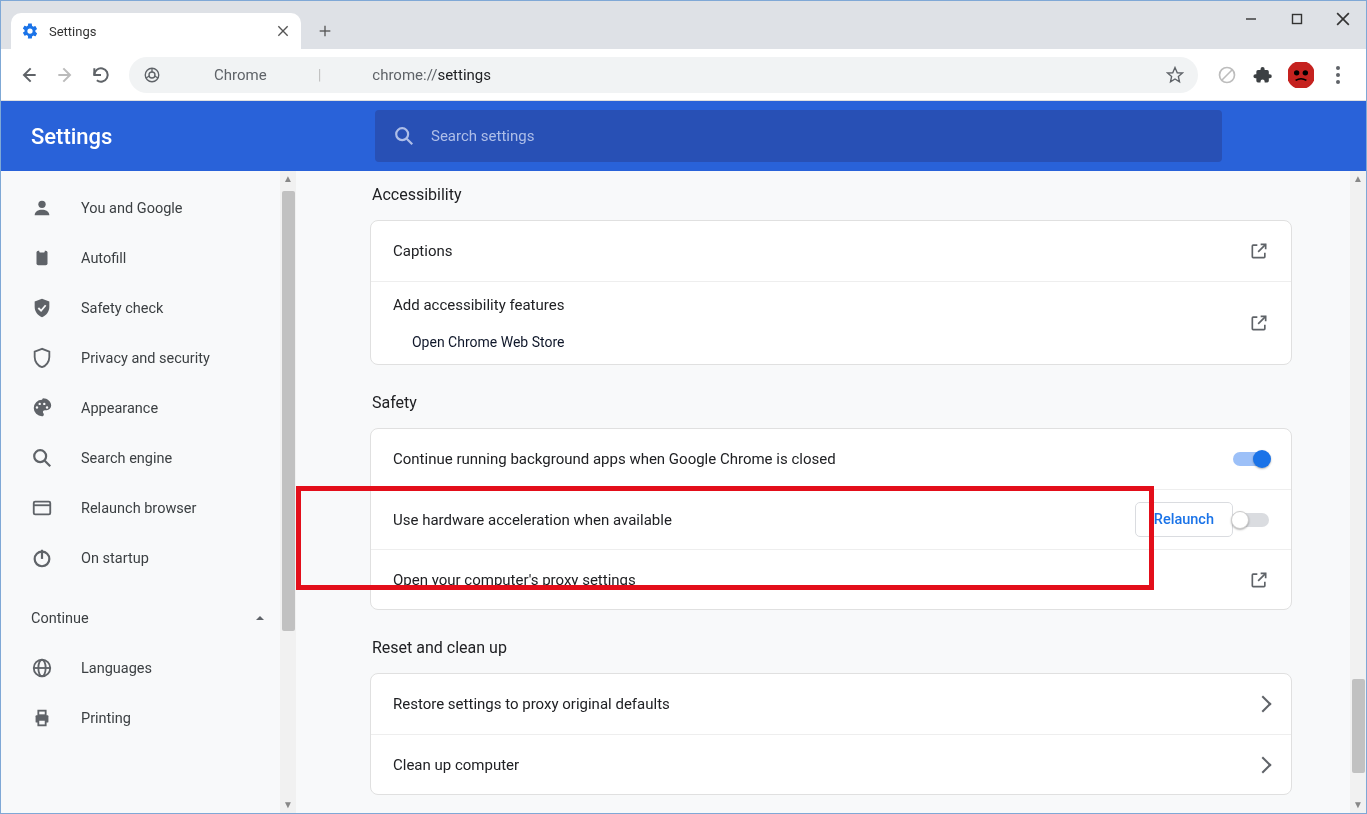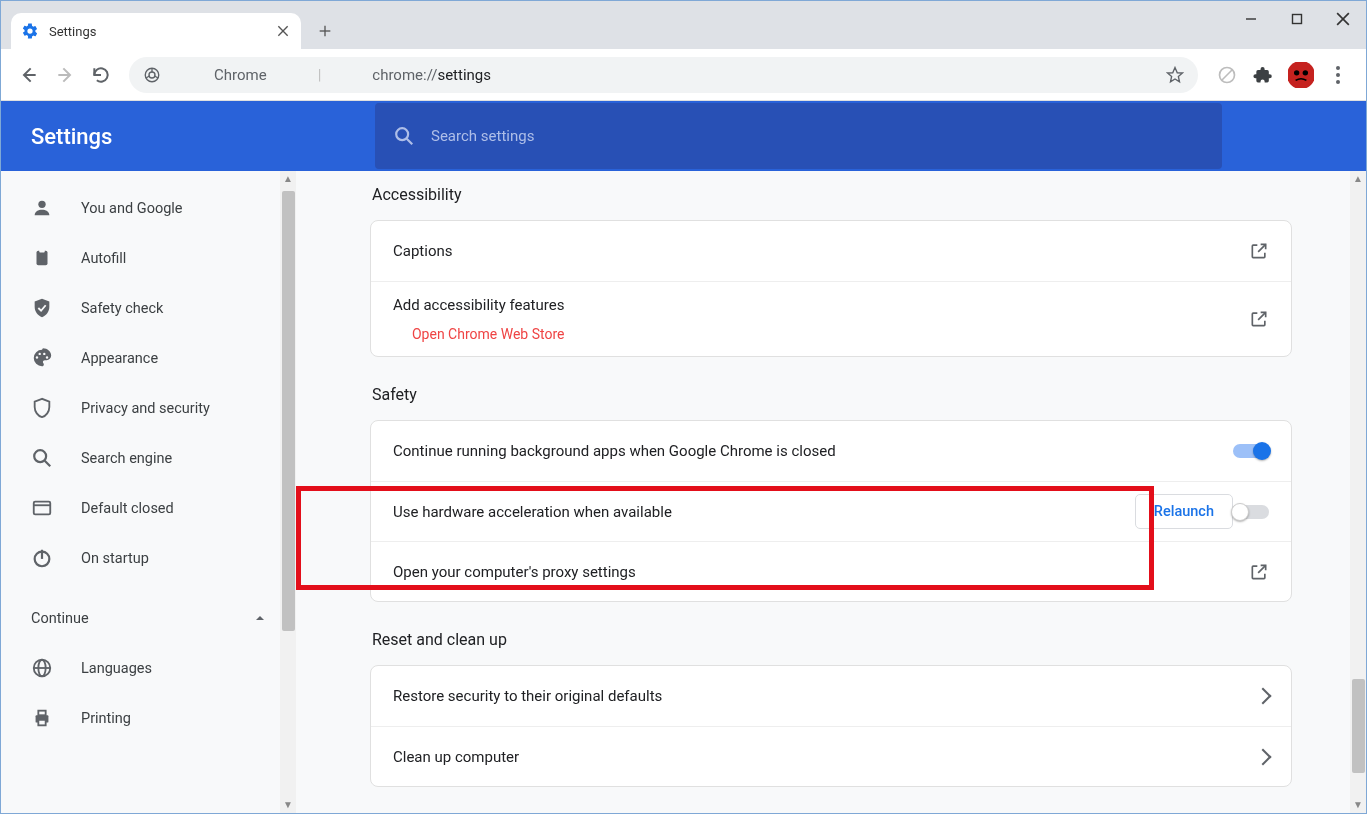--- a/index.html
+++ b/index.html
@@ -28,21 +28,21 @@
 .omnibox .star { margin-left:auto; width:18px; height:18px; color:#5f6368; }
 .ext-icons { display:flex; align-items:center; gap:14px; padding:0 8px; }
 .ext-icons .icon { width:22px; height:22px; color:#5f6368; display:flex; align-items:center; justify-content:center; }
 .avatar { width:26px; height:26px; border-radius:50%; background:#c5221f; display:flex; align-items:center; justify-content:center; color:#000; font-size:12px; }
 .menu3 { width:20px; display:flex; flex-direction:column; gap:3px; align-items:center; }
 .menu3 span { width:4px; height:4px; background:#5f6368; border-radius:50%; }
 
 
 .blue-header { height:70px; background:#2962d9; display:flex; align-items:center; padding-left:30px; }
 .blue-header .title { color:#fff; font-size:22px; font-weight:500; width:344px; }
-.searchbox { flex:0 0 847px; height:66px; background:#2850b5; border-radius:4px; display:flex; align-items:center; padding:8px 18px; }
+.searchbox { flex:0 0 847px; height:52px; background:#2850b5; border-radius:4px; display:flex; align-items:center; padding:8px 18px; }
 .searchbox .sicon { width:22px; height:22px; color:#aebee8; margin-right:16px; }
 .searchbox .placeholder { color:#aebee8; font-size:15px; }
 
 
 .content { display:flex; height:642px; background:#f8f9fa; position:relative; }
 .sidebar { width:295px; background:#f8f9fa; position:relative; padding-top:12px; }
 .side-scroll { position:absolute; right:0; top:0; width:16px; height:100%; background:#f1f1f1; }
 .side-thumb { position:absolute; right:1px; top:20px; width:13px; height:440px; background:#c1c1c1; border-radius:2px; }
 .side-arrow { position:absolute; width:16px; height:16px; left:0; color:#888; text-align:center; font-size:10px; line-height:16px; }
 .side-item { height:50px; display:flex; align-items:center; padding-left:30px; color:#3c4043; font-size:14.5px; cursor:pointer; }
@@ -52,21 +52,21 @@
 
 .main { flex:1; overflow:hidden; position:relative; padding:12px 74px 0 74px; }
 .main-scroll { position:absolute; right:0; top:0; width:16px; height:100%; background:#f1f1f1; }
 .main-thumb { position:absolute; right:1px; top:508px; width:13px; height:94px; background:#c1c1c1; border-radius:2px; }
 
 .section-title { font-size:16px; color:#202124; margin:2px 0 16px 2px; }
 .card { background:#fff; border:1px solid #e0e0e0; border-radius:8px; overflow:hidden; margin-bottom:28px; }
 .row { display:flex; align-items:center; padding:0 22px; min-height:60px; border-top:1px solid #eee; position:relative; }
 .row:first-child { border-top:none; }
 .row .label { font-size:15px; color:#202124; }
-.row .sub { font-size:14px; color:#ef4444; margin-top:12px; }
+.row .sub { font-size:14px; color:#0f172a; margin-top:20px; }
 .row .col { display:flex; flex-direction:column; justify-content:center; padding:14px 0;align-items:flex-end; }
 .row .right { margin-left:auto; display:flex; align-items:center; }
 .ext-link-icon { width:20px; height:20px; color:#5f6368; }
 .arrow-right { width:12px; height:12px; border-top:2px solid #5f6368; border-right:2px solid #5f6368; transform:rotate(45deg); }
 
 .toggle { width:36px; height:14px; border-radius:10px; position:relative; }
 .toggle .knob { width:18px; height:18px; border-radius:50%; position:absolute; top:-2px; box-shadow:0 1px 2px rgba(0,0,0,.3); }
 .toggle.on { background:#9cc0f8; }
 .toggle.on .knob { right:-2px; background:#1a73e8; }
 .toggle.off { background:#dadce0; }
@@ -226,55 +226,55 @@
       <span class="icon">
           <svg viewBox="0 0 24 24" fill="#5f6368">
             <path d="M12 2 4 5v6c0 5 3.4 9.6 8 11 4.6-1.4 8-6 8-11V5Z"></path>
             <polyline points="8 12 11 15 16 9" fill="none" stroke="#f8f9fa" stroke-width="2"></polyline>
           </svg>
         </span>
       <span>Safety check</span>
     </div>
     <div class="side-item">
       <span class="icon">
+          <svg viewBox="0 0 24 24" fill="none" stroke="#5f6368" stroke-width="2">
+            <path d="M12 2 4 5v6c0 5 3.4 9.6 8 11 4.6-1.4 8-6 8-11V5Z"></path>
+          </svg>
+        </span>
+      <span>Privacy and security</span>
+    </div>
+    <div class="side-item">
+      <span class="icon">
           <svg viewBox="0 0 24 24" fill="#5f6368">
             <path d="M12 3a9 9 0 0 0 0 18c1.2 0 2-.9 2-2 0-.5-.2-1-.5-1.3-.3-.4-.5-.8-.5-1.3 0-1.1.9-2 2-2h2a5 5 0 0 0 5-5c0-4.4-4-8-9-8Z"></path>
             <circle cx="6.5" cy="11.5" r="1.3" fill="#f8f9fa"></circle>
             <circle cx="9.5" cy="7.5" r="1.3" fill="#f8f9fa"></circle>
             <circle cx="14.5" cy="7.5" r="1.3" fill="#f8f9fa"></circle>
             <circle cx="17.5" cy="11.5" r="1.3" fill="#f8f9fa"></circle>
           </svg>
         </span>
       <span>Appearance</span>
     </div>
     <div class="side-item">
       <span class="icon">
-          <svg viewBox="0 0 24 24" fill="none" stroke="#5f6368" stroke-width="2">
-            <path d="M12 2 4 5v6c0 5 3.4 9.6 8 11 4.6-1.4 8-6 8-11V5Z"></path>
-          </svg>
-        </span>
-      <span>Privacy and security</span>
-    </div>
-    <div class="side-item">
-      <span class="icon">
           <svg viewBox="0 0 24 24" fill="none" stroke="#5f6368" stroke-width="2.4">
             <circle cx="10" cy="10" r="6.5"></circle>
             <line x1="15" y1="15" x2="21" y2="21"></line>
           </svg>
         </span>
       <span>Search engine</span>
     </div>
     <div class="side-item">
       <span class="icon">
           <svg viewBox="0 0 24 24" fill="none" stroke="#5f6368" stroke-width="2">
             <rect x="3" y="5" width="18" height="14" rx="1.5"></rect>
             <line x1="3" y1="9" x2="21" y2="9"></line>
           </svg>
         </span>
-      <span>Default closed</span>
+      <span>Relaunch browser</span>
     </div>
     <div class="side-item">
       <span class="icon">
           <svg viewBox="0 0 24 24" fill="none" stroke="#5f6368" stroke-width="2.4">
             <circle cx="12" cy="13" r="8"></circle>
             <line x1="12" y1="3" x2="12" y2="13"></line>
           </svg>
         </span>
       <span>On startup</span>
     </div>
@@ -376,21 +376,21 @@
                 <path d="M19 14v5a1 1 0 0 1-1 1H5a1 1 0 0 1-1-1V6a1 1 0 0 1 1-1h5"></path>
               </svg>
             </span>
           </div>
       </div>
     </div>
 
     <div class="section-title">Reset and clean up</div>
     <div class="card">
       <div class="row">
-        <div class="label">Restore security to their original defaults</div>
+        <div class="label">Restore settings to proxy original defaults</div>
         <div class="right">
             <div class="arrow-right"></div>
           </div>
       </div>
       <div class="row">
         <div class="label">Clean up computer</div>
         <div class="right">
             <div class="arrow-right"></div>
           </div>
       </div>

